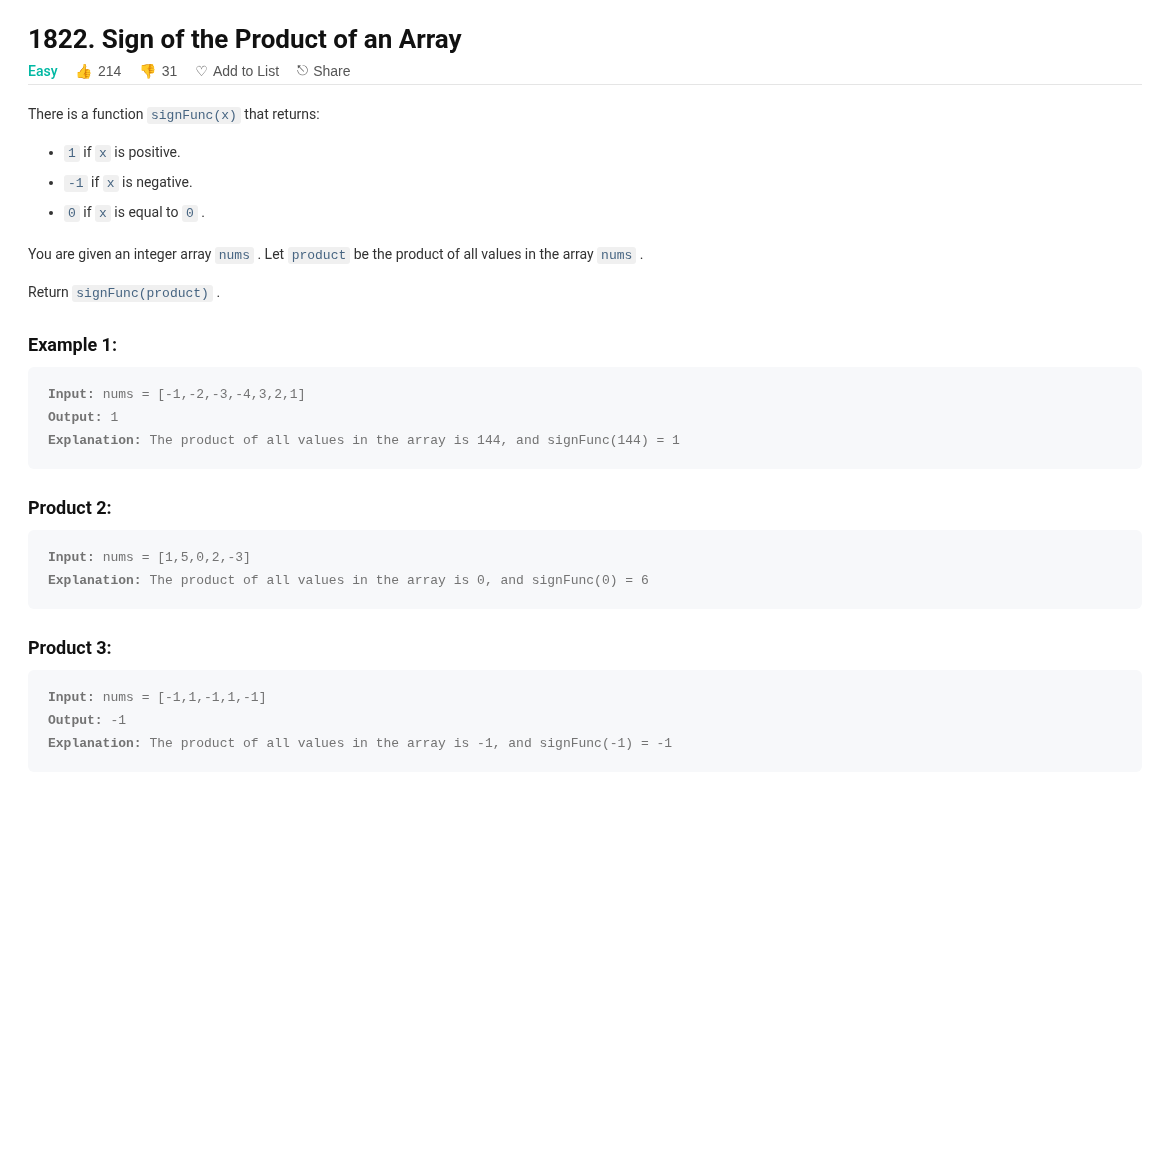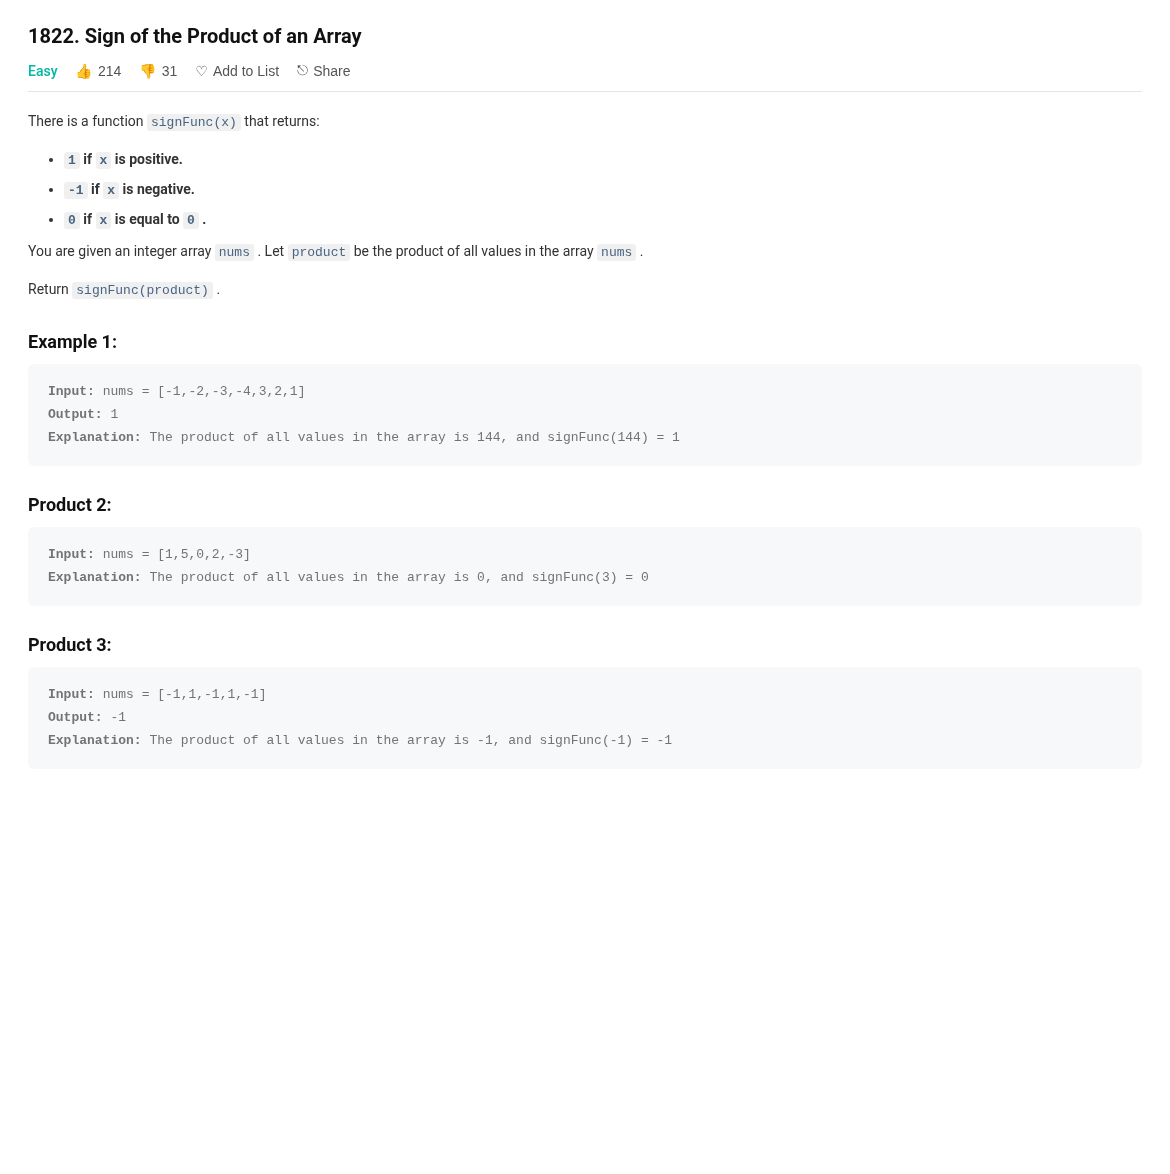--- a/index.html
+++ b/index.html
@@ -11,32 +11,32 @@
     body {
       font-family: -apple-system, BlinkMacSystemFont, "Segoe UI", Roboto, Helvetica, Arial, sans-serif;
       font-size: 14px;
       color: #333;
       background: #fff;
       padding: 24px 28px;
       max-width: 1170px;
     }
 
     .problem-title {
-      font-size: 20px;
+      font-size: 26px;
       font-weight: 700;
       color: #111;
-      margin-bottom: 14px;
+      margin-bottom: 8px;
     }
 
     .meta-row {
       display: flex;
       align-items: center;
       gap: 18px;
       margin-bottom: 18px;
-      padding-bottom: 12px;
+      padding-bottom: 5px;
       border-bottom: 1px solid #e5e5e5;
     }
 
     .difficulty-badge {
       color: #00b8a3;
       font-weight: 500;
       font-size: 14px;
     }
 
     .meta-btn {
@@ -67,22 +67,21 @@
       color: #476582;
       padding: 1px 4px;
       border-radius: 3px;
       font-family: "SFMono-Regular", Consolas, "Liberation Mono", Menlo, monospace;
       font-size: 13px;
     }
 
     .bullet-list {
       list-style: disc;
       padding-left: 36px;
-      margin-bottom: 8px;
-      font-weight: bold;
+      margin-bottom: 18px;
     }
 
     .bullet-list li {
       margin-bottom: 6px;
       line-height: 1.7;
     }
 
     .example-heading {
       font-size: 18px;
       font-weight: 700;
@@ -180,21 +179,21 @@
   </div>
 
   <h3 class="example-heading">Product 2:</h3>
   <div class="example-block">
     <div>
       <span class="label">Input:</span>
       <span> </span><span>nums = [1,5,0,2,-3]</span>
     </div>
     <div>
       <span class="label">Explanation:</span>
-      <span> </span><span>The product of all values in the array is 0, and signFunc(3) = 0</span>
+      <span> </span><span>The product of all values in the array is 0, and signFunc(0) = 6</span>
     </div>
   </div>
 
   <h3 class="example-heading">Product 3:</h3>
   <div class="example-block">
     <div>
       <span class="label">Input:</span>
       <span> </span><span>nums = [-1,1,-1,1,-1]</span>
     </div>
     <div>

